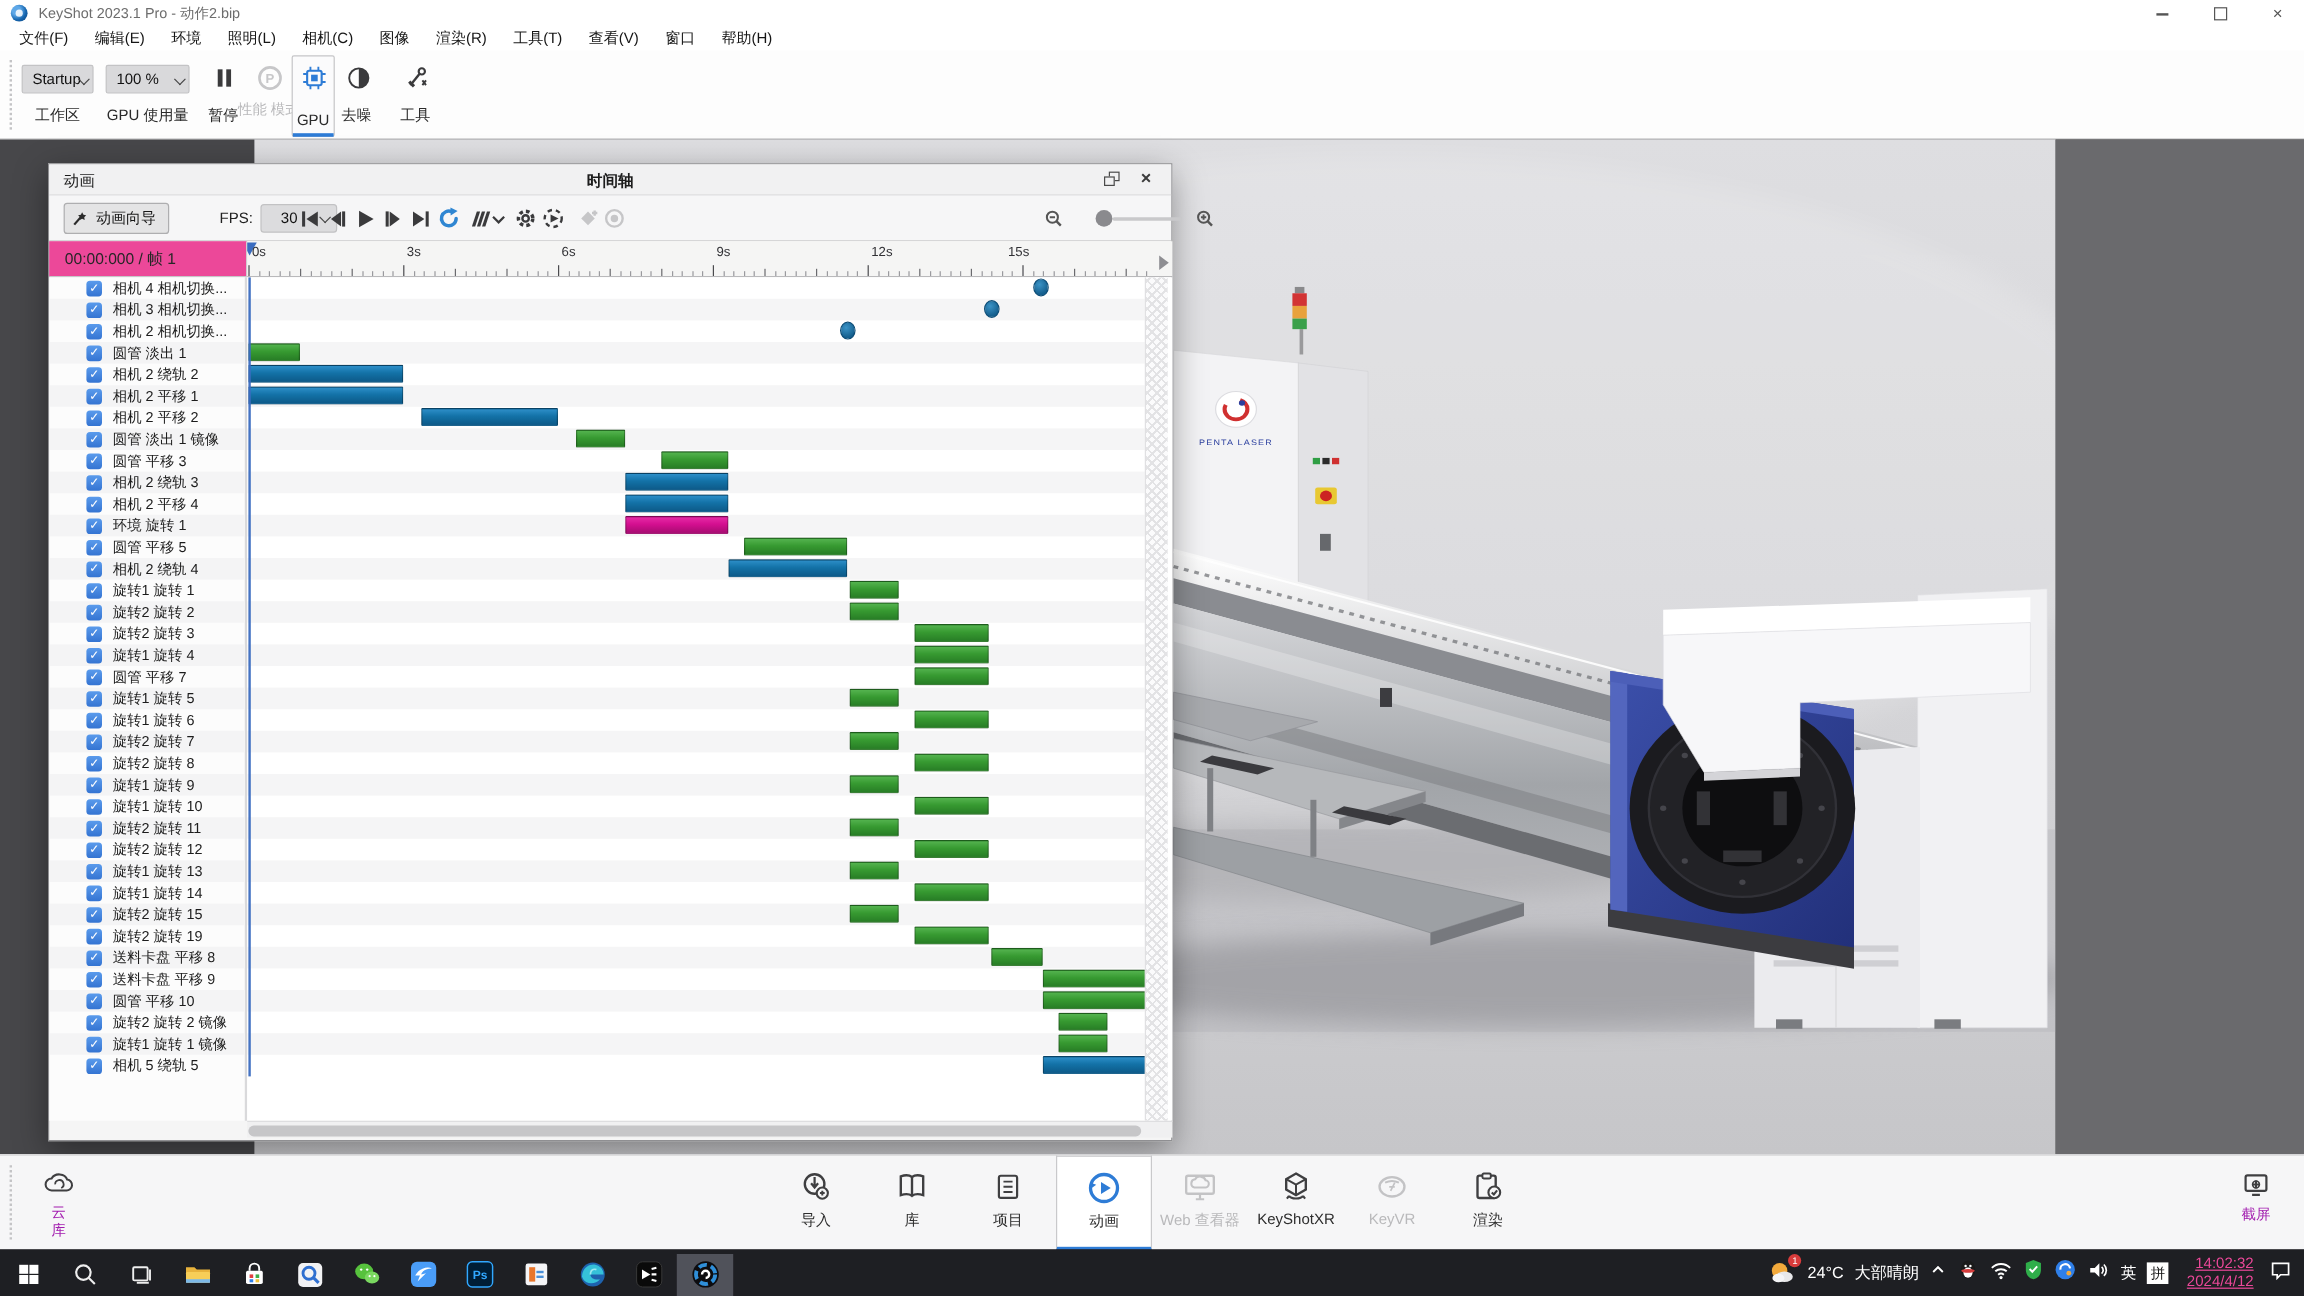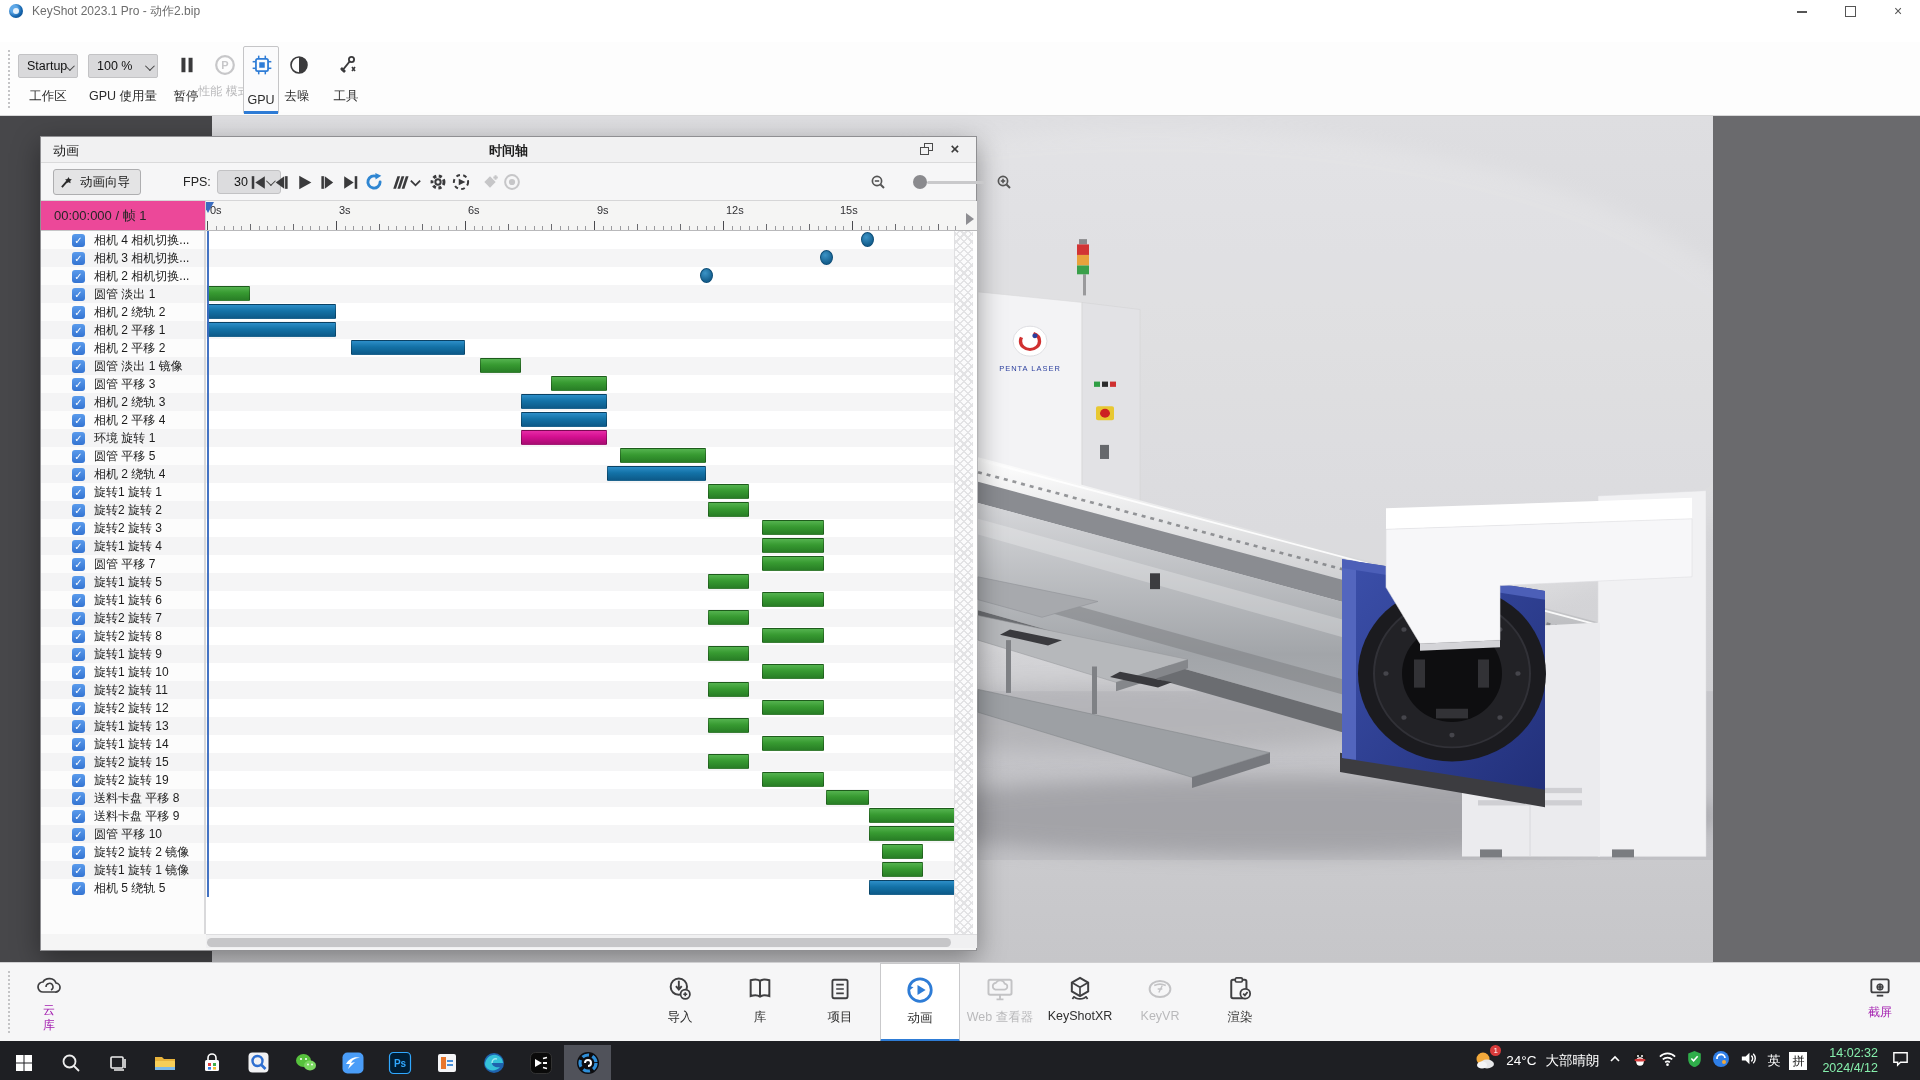--- a/index.html
+++ b/index.html
@@ -105,38 +105,51 @@
 
   
   .taskbar{position:absolute;left:0;top:1041px;width:1920px;height:39px;background:#1e1f23;display:flex;align-items:center;}
   .tb-apps{display:flex;height:31px;}
   .tb-slot{position:relative;width:47px;height:39px;display:flex;align-items:center;justify-content:center;}
   .tb-slot.active{background:#50525a;}
   .tb-slot .openline{position:absolute;bottom:0;left:9px;right:9px;height:2.5px;background:#76b5e8;}
   .tb-slot.active .openline{left:2px;right:2px;}
   .tray{position:absolute;right:4px;top:0;height:39px;display:flex;align-items:center;gap:9px;color:#fff;}
   .tray .txt{font-size:13.5px;color:#fff;white-space:nowrap;}
-  .tray-clock{text-align:right;font-size:12.5px;line-height:15px;color:#86efac;margin-left:6px;}
+  .tray-clock{text-align:right;font-size:12.5px;line-height:15px;color:#ec4899;margin-left:6px;text-decoration:underline;}
   .ime-box{width:18px;height:18px;background:#fff;color:#111;font-size:12px;line-height:18px;text-align:center;}
   .badge{position:absolute;right:-4px;top:-4px;width:11px;height:11px;border-radius:50%;background:#d83b3b;color:#fff;
     font-size:8px;line-height:11px;text-align:center;}
 </style>
 </head>
 <body>
 
 <div class="screen">
 
   <div class="titlebar">
     <span class="app-logo"></span>
     <span class="title-text">KeyShot 2023.1 Pro  - 动作2.bip</span>
     <span class="win-btn min" style="right:96px"></span>
     <span class="win-btn max" style="right:48px"></span>
     <span class="win-btn close" style="right:0">×</span>
   </div>
 
+  <div class="menubar" id="menubar">
+      <span class="menu-item">文件(F)</span>
+      <span class="menu-item">编辑(E)</span>
+      <span class="menu-item">环境</span>
+      <span class="menu-item">照明(L)</span>
+      <span class="menu-item">相机(C)</span>
+      <span class="menu-item">图像</span>
+      <span class="menu-item">渲染(R)</span>
+      <span class="menu-item">工具(T)</span>
+      <span class="menu-item">查看(V)</span>
+      <span class="menu-item">窗口</span>
+      <span class="menu-item">帮助(H)</span>
+    </div>
 
   <div class="toolbar">
     <span class="dotted-sep" style="left:8px;top:8px;height:58px"></span>
     <div class="combo" style="left:18px;top:12px;width:60px">
       <span>Startup</span><span class="chev"></span>
     </div>
     <div class="tb-label" style="left:8px;top:46px;width:80px">工作区</div>
     <div class="combo" style="left:88px;top:12px;width:70px">
       <span>100 %</span><span class="chev"></span>
     </div>

